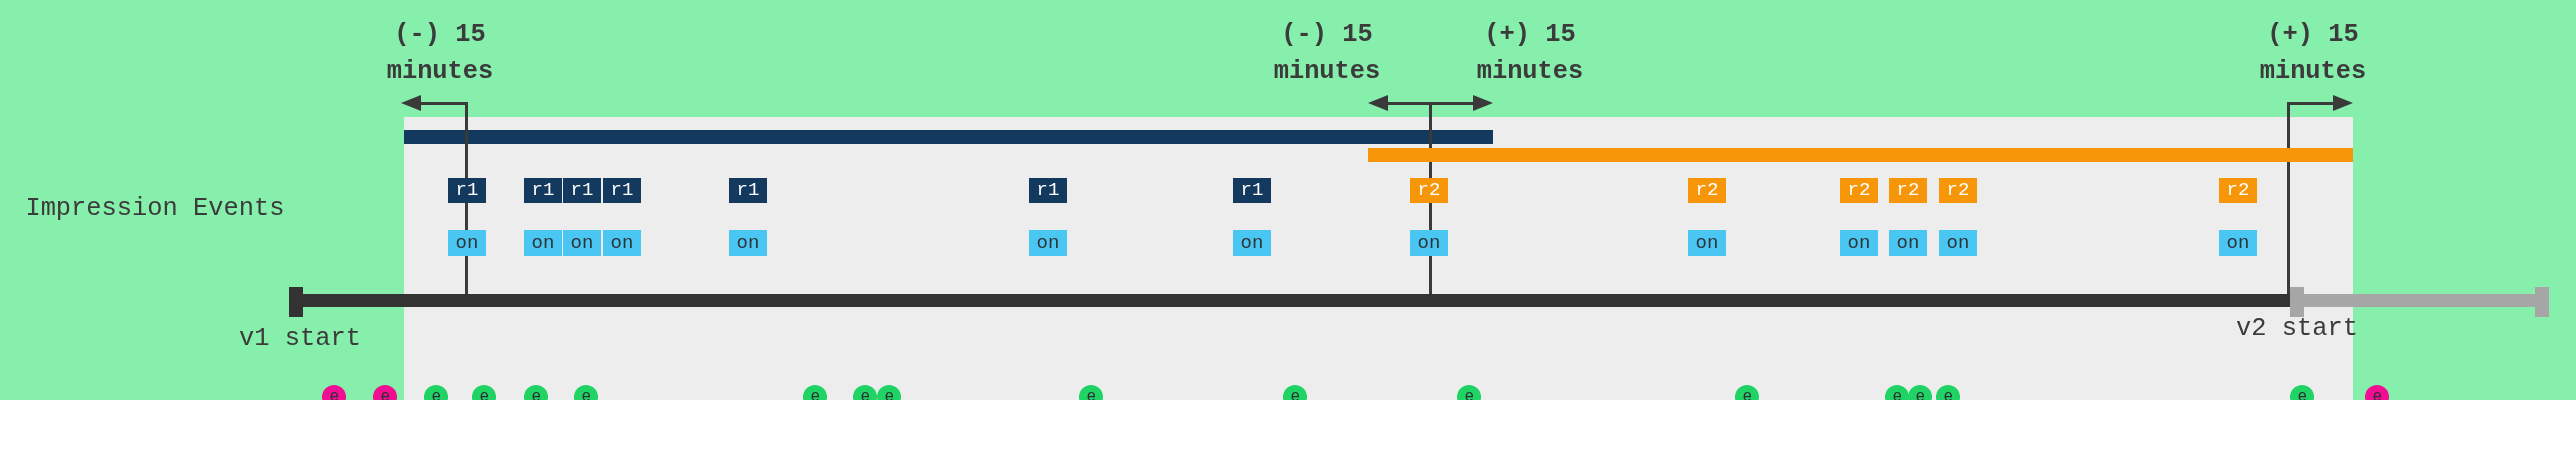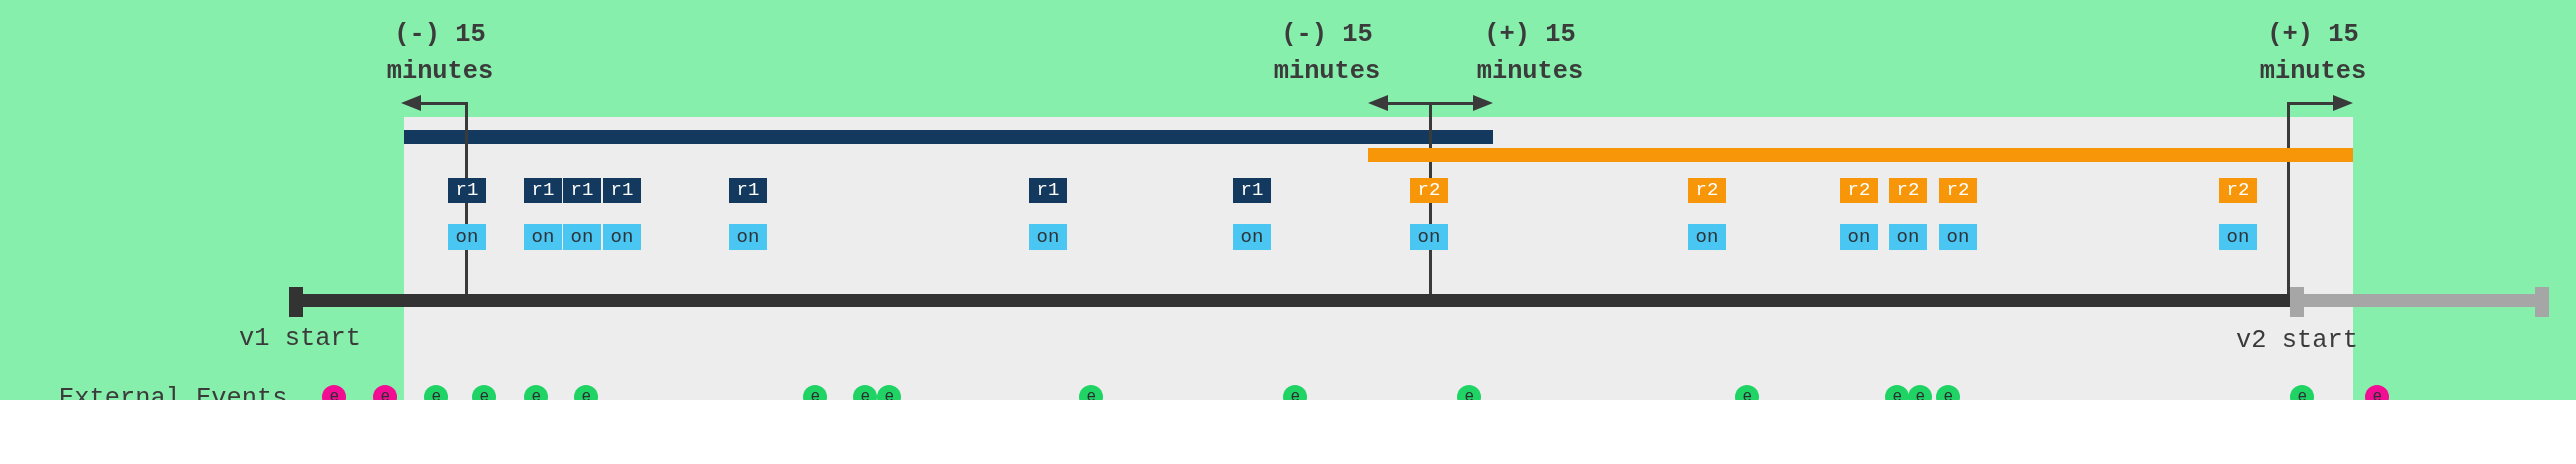--- a/index.html
+++ b/index.html
@@ -27,21 +27,21 @@
   .annot{position:absolute; transform:translateX(-50%); text-align:center;
          color:var(--text); font-size:25.4px; font-weight:600; line-height:37px; z-index:5; white-space:nowrap;}
   .rowlabel{position:absolute; color:var(--text); font-size:25.4px; font-weight:500;
             white-space:nowrap; z-index:5;}
   .imp-col{position:absolute; top:178px; width:38px; z-index:4;}
   .badge{width:38px; height:25.4px; display:flex; align-items:center; justify-content:center;
          font-size:19px; line-height:1;}
   .rbadge{color:#ffffff; font-weight:500;}
   .rbadge.r1{background:var(--navy);}
   .rbadge.r2{background:var(--orange);}
-  .onbadge{margin-top:21px; background:var(--lblue); color:#2E3338; font-weight:500;}
+  .onbadge{margin-top:27px; background:var(--lblue); color:#2E3338; font-weight:500;}
   .tl-dark{position:absolute; left:289px; top:294px; width:2002px; height:13px;
            background:var(--dark); z-index:4;}
   .tl-gray{position:absolute; left:2290px; top:294px; width:259px; height:13px;
            background:var(--gray); z-index:4;}
   .tick{position:absolute; top:287px; width:14px; height:30px; z-index:5;}
   .tick.dark{background:var(--dark);}
   .tick.gray{background:var(--gray);}
   .startlabel{position:absolute; transform:translateX(-50%); color:var(--text);
               font-size:25.4px; font-weight:500; white-space:nowrap; z-index:5;}
   .dot{position:absolute; top:385px; width:24.4px; height:24.4px; border-radius:50%;
@@ -84,21 +84,21 @@
   </div>
   <div class="annot" style="left:1530px; top:16px;">
     <div>(+) 15</div>
     <div>minutes</div>
   </div>
   <div class="annot" style="left:2313px; top:16px;">
     <div>(+) 15</div>
     <div>minutes</div>
   </div>
 
-  <div class="rowlabel" style="left:59px; top:384px;">External Events</div>
+  <div class="rowlabel" style="left:25.4px; top:194px;">Impression Events</div>
 
   <div>
       <div class="imp-col" style="left: 448px;">
         <div class="badge rbadge r1">r1</div>
         <div class="badge onbadge">on</div>
       </div>
       <div class="imp-col" style="left: 524px;">
         <div class="badge rbadge r1">r1</div>
         <div class="badge onbadge">on</div>
       </div>
@@ -147,21 +147,21 @@
         <div class="badge onbadge">on</div>
       </div>
     </div>
 
   <div class="tl-dark"></div>
   <div class="tl-gray"></div>
   <div class="tick dark" style="left:289px;"></div>
   <div class="tick gray" style="left:2290px;"></div>
   <div class="tick gray" style="left:2535px;"></div>
   <div class="startlabel" style="left:300px; top:324px;">v1 start</div>
-  <div class="startlabel" style="left:2297px; top:326px;">v2 start</div>
+  <div class="startlabel" style="left:2297px; top:314px;">v2 start</div>
 
   <div>
       <div class="dot pink" style="left: 322px;">e</div>
       <div class="dot pink" style="left: 373px;">e</div>
       <div class="dot green" style="left: 424px;">e</div>
       <div class="dot green" style="left: 472px;">e</div>
       <div class="dot green" style="left: 524px;">e</div>
       <div class="dot green" style="left: 574px;">e</div>
       <div class="dot green" style="left: 803px;">e</div>
       <div class="dot green" style="left: 853px;">e</div>

